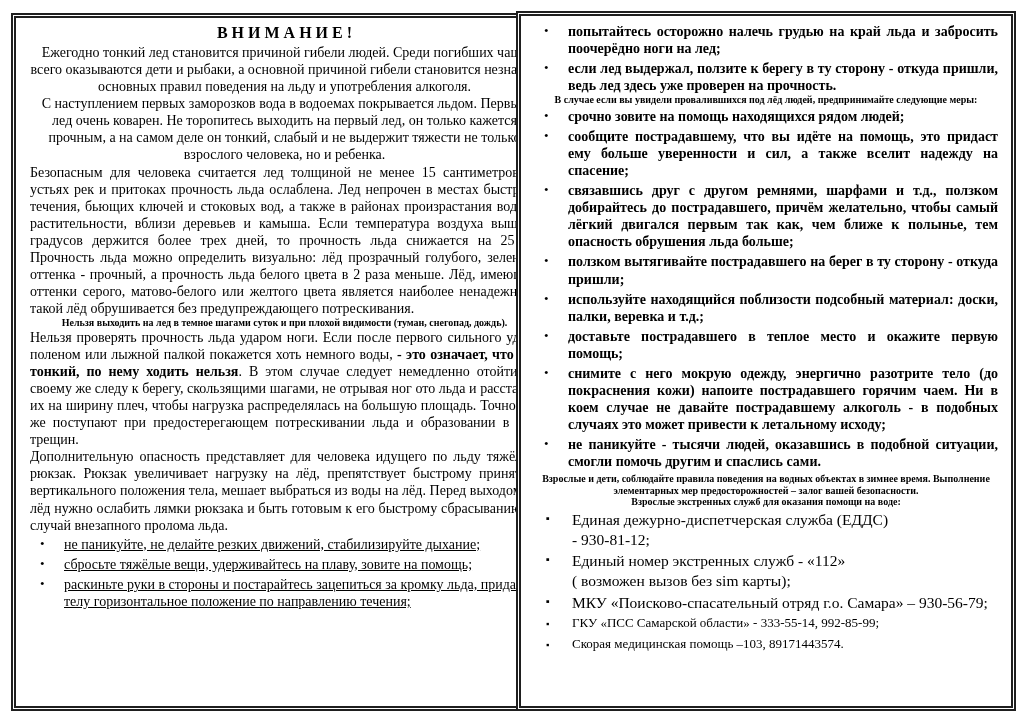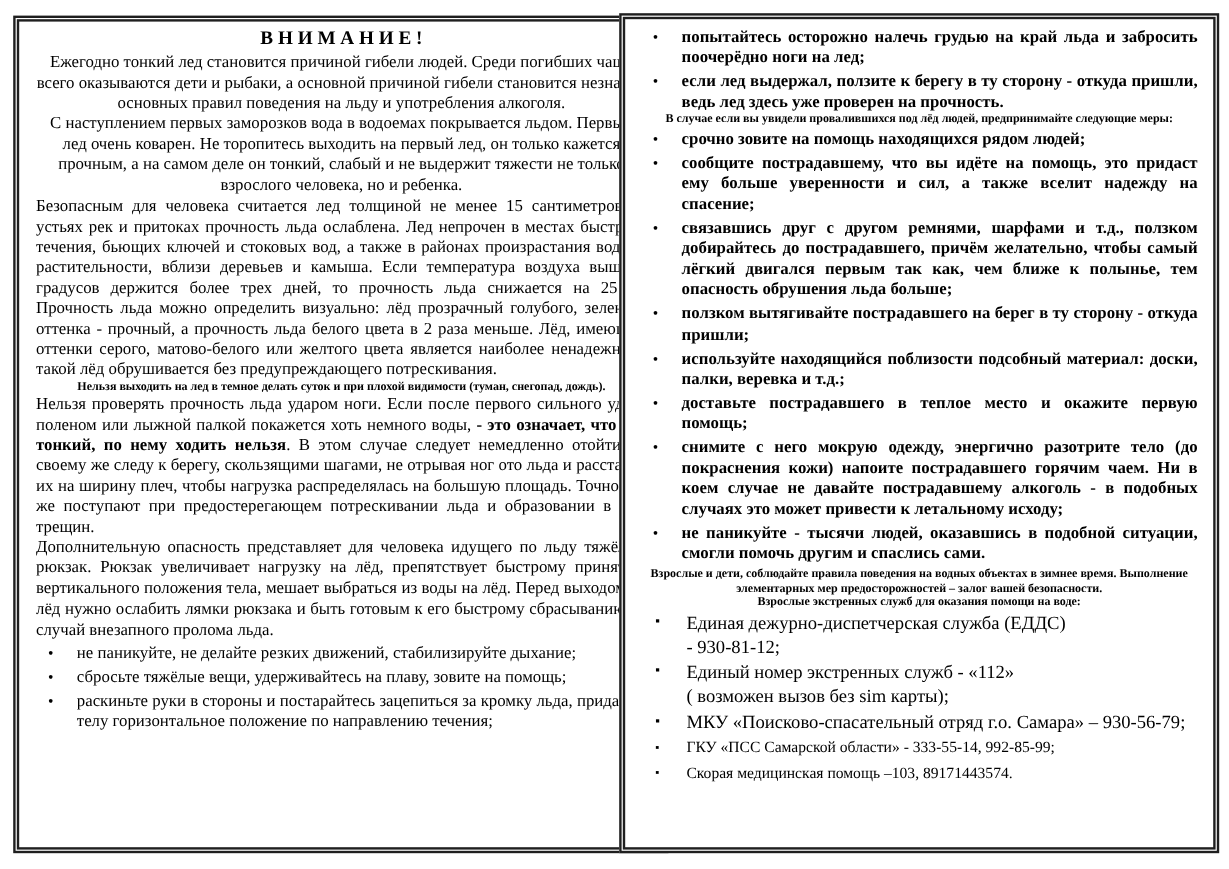--- a/index.html
+++ b/index.html
@@ -62,21 +62,21 @@
     margin: 0 0 3px 0;
   }
   .bullet .bm {
     flex: 0 0 auto;
     width: 24px;
     padding-left: 10px;
     box-sizing: content-box;
     font-size: 13px;
   }
   .bullet .bt { flex: 1 1 auto; }
-  .panel-left .bullet .bt { text-align: left; }
+  .panel-left .bullet .bt { text-align: left; text-decoration: underline; }
   .panel-right .bullet .bt { text-align: justify; font-weight: bold; }
   .appeal-heading { margin-top: 14px; }
   .phones-heading { margin-top: 13px; margin-bottom: 3px; }
   .phone-item {
     display: flex;
     align-items: flex-start;
     margin: 0 0 2px 0;
   }
   .phone-item .bm {
     flex: 0 0 auto;
@@ -97,21 +97,21 @@
 </head>
 <body>
 
 <div class="panel panel-left">
   <div class="doc-title">В Н И М А Н И Е !</div>
 
   <p class="para centered">Ежегодно тонкий лед становится причиной гибели людей. Среди погибших чаще всего оказываются дети и рыбаки, а основной причиной гибели становится незнание основных правил поведения на льду и употребления алкоголя.</p>
   <p class="para centered">С наступлением первых заморозков вода в водоемах покрывается льдом. Первый лед очень коварен. Не торопитесь выходить на первый лед, он только кажется прочным, а на самом деле он тонкий, слабый и не выдержит тяжести не только взрослого человека, но и ребенка.</p>
   <p class="para justified">Безопасным для человека считается лед толщиной не менее 15 сантиметров. В устьях рек и притоках прочность льда ослаблена. Лед непрочен в местах быстрого течения, бьющих ключей и стоковых вод, а также в районах произрастания водной растительности, вблизи деревьев и камыша. Если температура воздуха выше 0 градусов держится более трех дней, то прочность льда снижается на 25 %. Прочность льда можно определить визуально: лёд прозрачный голубого, зеленого оттенка - прочный, а прочность льда белого цвета в 2 раза меньше. Лёд, имеющий оттенки серого, матово-белого или желтого цвета является наиболее ненадежным, такой лёд обрушивается без предупреждающего потрескивания.</p>
 
-  <h3 class="sec-heading">Нельзя выходить на лед в темное делать суток и при плохой видимости (туман, снегопад, дождь).</h3>
+  <h3 class="sec-heading">Нельзя выходить на лед в темное шагами суток и при плохой видимости (туман, снегопад, дождь).</h3>
 
   <p class="para justified"><span>Нельзя проверять прочность льда ударом ноги. Если после первого сильного удара поленом или лыжной палкой покажется хоть немного воды, </span><span class="bold-inline">- это означает, что лед тонкий, по нему ходить нельзя</span><span>. В этом случае следует немедленно отойти по своему же следу к берегу, скользящими шагами, не отрывая ног ото льда и расставив их на ширину плеч, чтобы нагрузка распределялась на большую площадь. Точно так же поступают при предостерегающем потрескивании льда и образовании в нем трещин.</span></p>
 
   <p class="para justified">Дополнительную опасность представляет для человека идущего по льду тяжёлый рюкзак. Рюкзак увеличивает нагрузку на лёд, препятствует быстрому принятию вертикального положения тела, мешает выбраться из воды на лёд. Перед выходом на лёд нужно ослабить лямки рюкзака и быть готовым к его быстрому сбрасыванию на случай внезапного пролома льда.</p>
 
 
   <div class="blist">
     <div class="bullet">
       <span class="bm">•</span>
       <span class="bt">не паникуйте, не делайте резких движений, стабилизируйте дыхание;</span>

